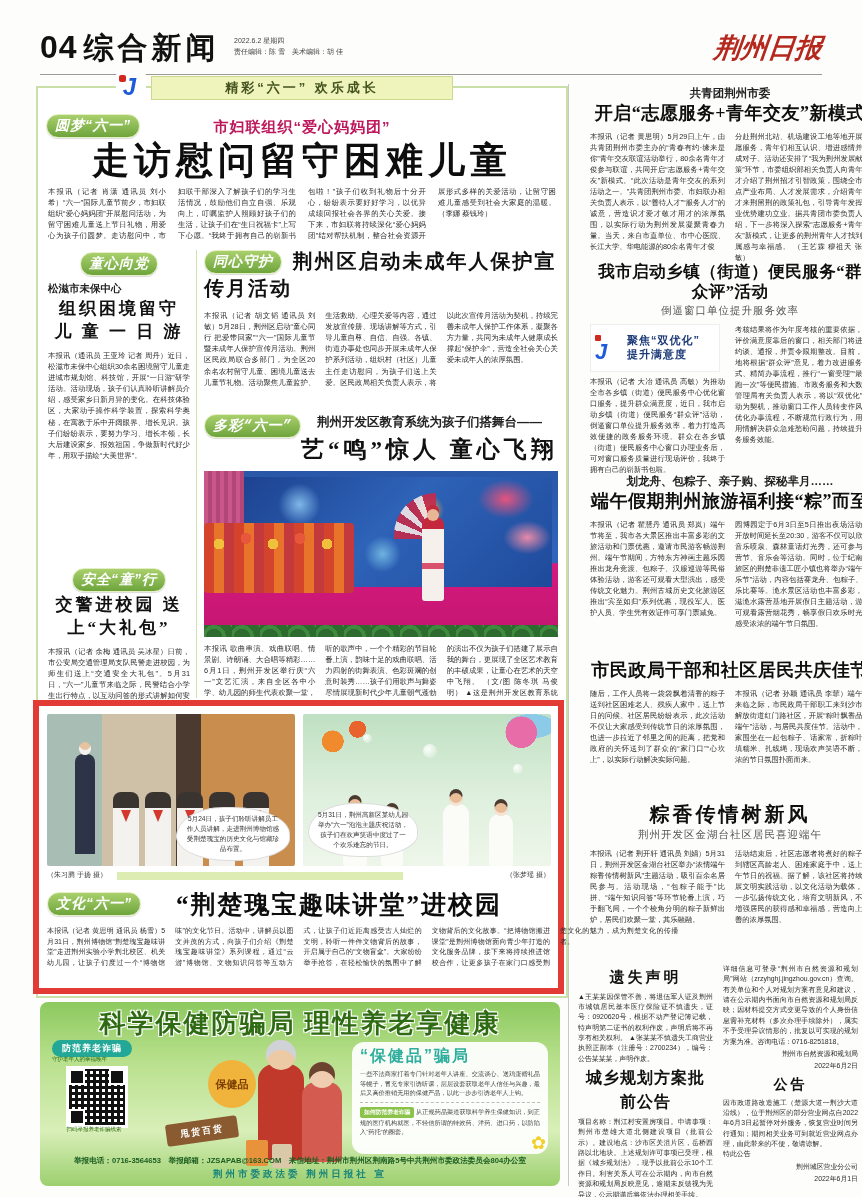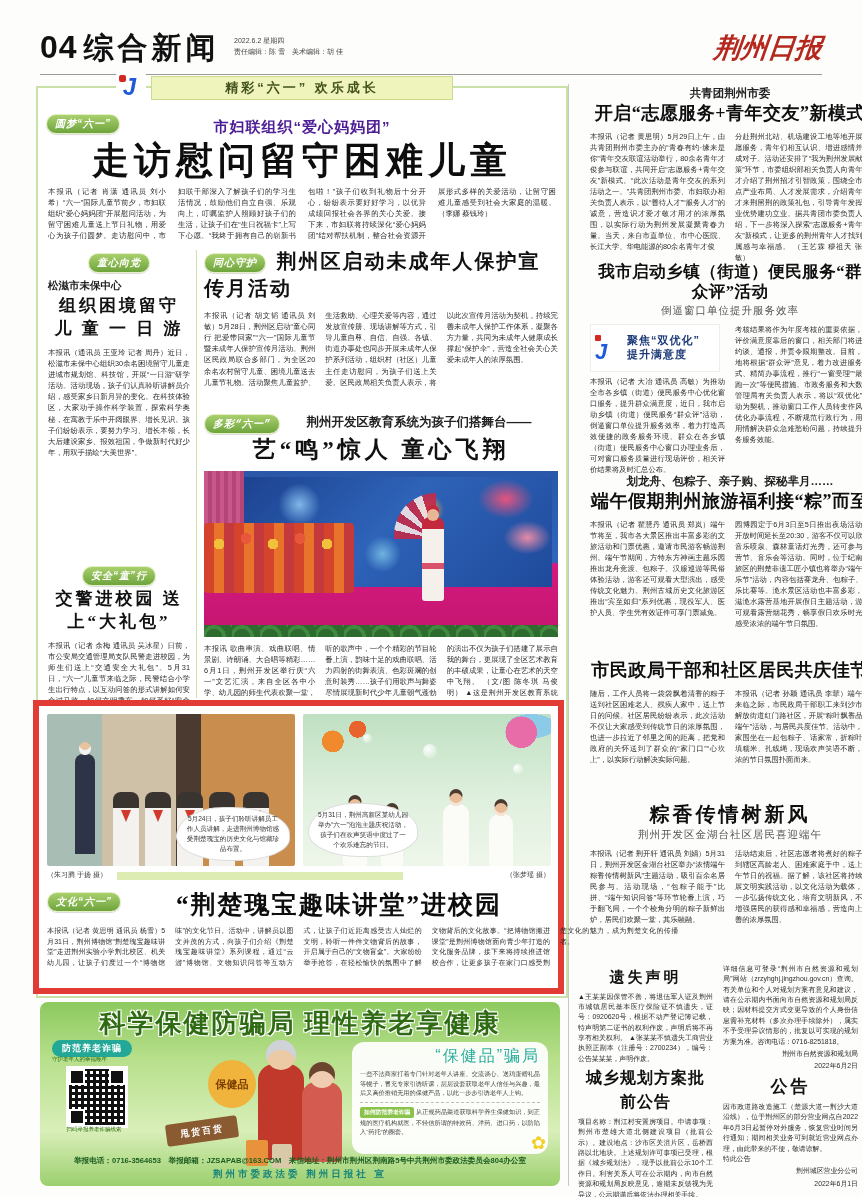--- a/index.html
+++ b/index.html
@@ -11,25 +11,25 @@
   .sect{font-size:30px;font-weight:900;color:#111;letter-spacing:4px;margin-left:6px;}
   .hmeta{display:inline-block;vertical-align:top;margin-left:10px;margin-top:8px;font-size:7px;color:#444;line-height:1.5;}
   .masthead{position:absolute;right:0;top:2px;font-family:"Liberation Serif",serif;font-style:italic;font-weight:bold;font-size:27px;color:#b5281e;transform:skew(-6deg);}
   .hrule{position:absolute;left:40px;top:74px;width:782px;height:1px;background:#9a9a96;}
   
   .lblock{position:absolute;left:36px;top:86px;width:528px;height:908px;border:2px solid #c9e0a8;background:#fff;}
   .chip{position:absolute;left:50%;top:-12px;transform:translateX(-50%);width:300px;height:22px;background:#eff4bd;border:1px solid #cdd98d;text-align:center;line-height:22px;font-size:13px;font-weight:bold;color:#44521d;letter-spacing:3px;}
   .jlogo{position:absolute;left:-36px;top:-5px;width:30px;height:30px;background:#fff;border-radius:4px;text-align:center;}
   .jlogo b{font-size:24px;color:#1f5bd8;font-style:italic;line-height:30px;}
   .jlogo i{position:absolute;left:3px;top:3px;width:7px;height:7px;background:#d3281e;border-radius:2px;}
-  .badge{display:inline-block;background:linear-gradient(180deg,#a9d06c,#6ea43c);color:#fff;border:1px solid #e4f0c4;border-radius:999px;font-size:10px;font-style:italic;font-weight:bold;text-align:left;padding:2px 8px;letter-spacing:1px;white-space:nowrap;box-shadow:0 1px 1px rgba(0,0,0,.15);}
+  .badge{display:inline-block;background:linear-gradient(180deg,#a9d06c,#6ea43c);color:#fff;border:1px solid #e4f0c4;border-radius:999px;font-size:14px;font-style:italic;font-weight:bold;text-align:left;padding:2px 8px;letter-spacing:1px;white-space:nowrap;box-shadow:0 1px 1px rgba(0,0,0,.15);}
   .coltext{font-size:7.4px;line-height:1.5;text-align:justify;color:#2b2b2b;}
   
   .lead-badge{position:absolute;left:8px;top:26px;}
-  .lead-kicker{position:absolute;left:0;top:30px;width:100%;text-align:center;font-size:15px;font-weight:bold;color:#4c1d95;letter-spacing:1px;}
+  .lead-kicker{position:absolute;left:0;top:30px;width:100%;text-align:center;font-size:15px;font-weight:bold;color:#be185d;letter-spacing:1px;}
   .lead-head{position:absolute;left:0;top:48px;width:100%;text-align:center;font-size:37px;font-weight:900;color:#0d0d0d;letter-spacing:5px;}
   .lead-cols{position:absolute;left:10px;top:98px;width:508px;height:60px;column-count:4;column-gap:12px;}
   
   .lcol{position:absolute;left:10px;top:164px;width:142px;}
   .lcol .kick{font-size:10.5px;font-weight:bold;color:#222;margin:6px 0 2px;}
   .lcol h3{margin:2px 0 6px;font-size:17px;font-weight:900;color:#111;letter-spacing:3px;text-align:center;line-height:1.35;}
   .vgreen{position:absolute;left:158px;top:162px;width:1px;height:448px;background:#cfe3ae;}
   
   .mid{position:absolute;left:166px;top:160px;width:354px;}
   .m1-head{font-size:20px;font-weight:900;color:#111;letter-spacing:2px;display:inline;vertical-align:middle;margin-left:6px;}
@@ -97,21 +97,21 @@
   .qr-cap{position:absolute;left:16px;top:124px;width:76px;text-align:center;font-size:5.5px;color:#2e6b12;}
   .sign{position:absolute;left:126px;top:118px;width:72px;height:22px;background:#8a5a30;color:#fff;font-size:9px;font-weight:bold;text-align:center;line-height:22px;transform:rotate(-8deg);border-radius:3px;letter-spacing:2px;}
   .bub-y{position:absolute;left:168px;top:58px;width:48px;height:48px;border-radius:50%;background:#f0b43c;color:#7a3d00;font-weight:bold;font-size:11px;display:flex;align-items:center;justify-content:center;}
   .granny{position:absolute;left:218px;top:62px;width:46px;height:96px;background:#c0392b;border-radius:16px 16px 4px 4px;}
   .granny:before{content:"";position:absolute;left:8px;top:-24px;width:30px;height:30px;border-radius:50%;background:#edcaa6;box-shadow:inset 0 10px 0 #cfd2d6;}
   .lady{position:absolute;left:262px;top:80px;width:40px;height:80px;background:#d45b4f;border-radius:14px 14px 4px 4px;}
   .lady:before{content:"";position:absolute;left:7px;top:-20px;width:26px;height:26px;border-radius:50%;background:#f0cdb0;box-shadow:inset 0 9px 0 #6b4430;}
   .bagA{position:absolute;left:206px;top:138px;width:22px;height:26px;background:#e8923c;border-radius:2px;}
   .bagB{position:absolute;left:232px;top:142px;width:20px;height:24px;background:#d9c9a8;border-radius:2px;}
   .panel{position:absolute;left:312px;top:40px;width:196px;height:112px;background:rgba(255,255,255,.93);border-radius:12px;padding:4px 8px;box-sizing:border-box;}
-  .panel h4{margin:0;text-align:right;font-size:16px;font-weight:400;color:#2fae9e;letter-spacing:2px;}
+  .panel h4{margin:0;text-align:left;font-size:16px;font-weight:700;color:#2fae9e;letter-spacing:2px;}
   .panel .ptxt{font-size:6.2px;line-height:1.55;color:#444;text-align:justify;margin-top:2px;}
   .panel .dash{border-top:1px dashed #bbb;margin:4px 0;}
   .tiplab{display:inline-block;background:#8bc34a;color:#fff;font-size:5.8px;font-weight:bold;padding:1px 4px;border-radius:2px;}
   .flower{position:absolute;right:2px;bottom:0px;font-size:18px;color:#f2cf2a;}
   .ad-hot{position:absolute;left:0;bottom:20px;width:100%;text-align:center;font-size:7.6px;font-weight:bold;color:#1b5e20;}
   .ad-foot{position:absolute;left:0;bottom:5px;width:100%;text-align:center;font-size:9.5px;font-weight:bold;color:#17857a;letter-spacing:3px;}
   
   .vdiv{position:absolute;left:568px;top:84px;width:1px;height:1102px;background:#c8c8c4;}
   .rcol{position:absolute;left:578px;top:84px;width:280px;}
   .rstory{position:absolute;left:0;width:280px;margin-left:12px;}
@@ -263,21 +263,21 @@
 
     <div class="rstory" style="top:176px;">
       <div class="rh serif" style="font-size:16.5px;">我市启动乡镇（街道）便民服务“群众评”活动</div>
       <div class="rsub">倒逼窗口单位提升服务效率</div>
       <div class="rbody">
         <div>
           <div class="logobox">
             <span class="jl"><i></i><b>J</b></span>
             <span class="lt"><span>聚焦“双优化”</span><br><span>提升满意度</span></span>
           </div>
-          <span>本报讯（记者 大冶 通讯员 高敏）为推动全市各乡镇（街道）便民服务中心优化窗口服务，提升群众满意度，近日，我市启动乡镇（街道）便民服务“群众评”活动，倒逼窗口单位提升服务效率，着力打造高效便捷的政务服务环境。群众在各乡镇（街道）便民服务中心窗口办理业务后，可对窗口服务质量进行现场评价，相关评价结果将及时汇总公布。</span>
+          <span>本报讯（记者 大冶 通讯员 高敏）为推动全市各乡镇（街道）便民服务中心优化窗口服务，提升群众满意度，近日，我市启动乡镇（街道）便民服务“群众评”活动，倒逼窗口单位提升服务效率，着力打造高效便捷的政务服务环境。群众在各乡镇（街道）便民服务中心窗口办理业务后，可对窗口服务质量进行现场评价，我终于拥有自己的崭新书包啦。</span>
         </div>
         <div>考核结果将作为年度考核的重要依据，对评价满意度靠后的窗口，相关部门将进行约谈、通报，并责令限期整改。目前，各地将根据“群众评”意见，着力改进服务方式、精简办事流程，推行“一窗受理”“最多跑一次”等便民措施。市政务服务和大数据管理局有关负责人表示，将以“双优化”活动为契机，推动窗口工作人员转变作风、优化办事流程，不断规范行政行为，用心用情解决群众急难愁盼问题，持续提升政务服务效能。</div>
       </div>
     </div>
 
     <div class="rstory" style="top:390px;">
       <div class="rk">划龙舟、包粽子、亲子购、探秘芈月……</div>
       <div class="rh serif">端午假期荆州旅游福利接“粽”而至</div>
       <div class="rbody">
         <div>本报讯（记者 瞿慧丹 通讯员 郑岚）端午节将至，我市各大景区推出丰富多彩的文旅活动和门票优惠，邀请市民游客畅游荆州。端午节期间，方特东方神画主题乐园推出龙舟竞渡、包粽子、汉服巡游等民俗体验活动，游客还可观看大型演出，感受传统文化魅力。荆州古城历史文化旅游区推出“宾至如归”系列优惠，现役军人、医护人员、学生凭有效证件可享门票减免。</div>
@@ -306,21 +306,21 @@
       <div class="ncol">
         <div class="ntitle serif">遗失声明</div>
         <div>▲王某某因保管不善，将退伍军人证及荆州市城镇居民基本医疗保险证不慎遗失，证号：0920620号，根据不动产登记簿记载，特声明第二证书的权利作废，声明后将不再享有相关权利。 ▲张某某不慎遗失工商营业执照正副本（注册号：2700234），编号：公告某某某，声明作废。</div>
         <div class="ntitle serif" style="font-size:16px;letter-spacing:1px;">城乡规划方案批前公告</div>
         <div>项目名称：荆江村安置房项目。申请事项：荆州市楚雄大道北侧建设项目（批前公示）。建设地点：沙市区关沮片区，岳桥西路以北地块。上述规划许可事项已受理，根据《城乡规划法》，现予以批前公示10个工作日。利害关系人可在公示期内，向市自然资源和规划局反映意见，逾期未反馈视为无异议，公示期满后将依法办理相关手续。</div>
       </div>
       <div class="ncol">
         <div>详细信息可登录“荆州市自然资源和规划局”网站（zrzyhghj.jingzhou.gov.cn）查询。有关单位和个人对规划方案有意见和建议，请在公示期内书面向市自然资源和规划局反映；因材料提交方式变更导致的个人身份信息需补充材料（多次办理手续除外），属实不予受理异议情形的，批复以可实现的规划方案为准。咨询电话：0716-8251818。</div>
         <div class="nsig">荆州市自然资源和规划局</div>
         <div class="nsig">2022年6月2日</div>
-        <div class="ntitle serif" style="font-size:17px;">公告</div>
+        <div class="ntitle serif" style="font-size:14px;">公告</div>
         <div>因市政道路改造施工（楚源大道一荆沙大道沿线），位于荆州区的部分营业网点自2022年6月3日起暂停对外服务，恢复营业时间另行通知；期间相关业务可到就近营业网点办理，由此带来的不便，敬请谅解。</div>
         <div>特此公告</div>
         <div class="nsig">荆州城区营业分公司</div>
         <div class="nsig">2022年6月1日</div>
       </div>
     </div>
 
   </div>
 
 </div>

